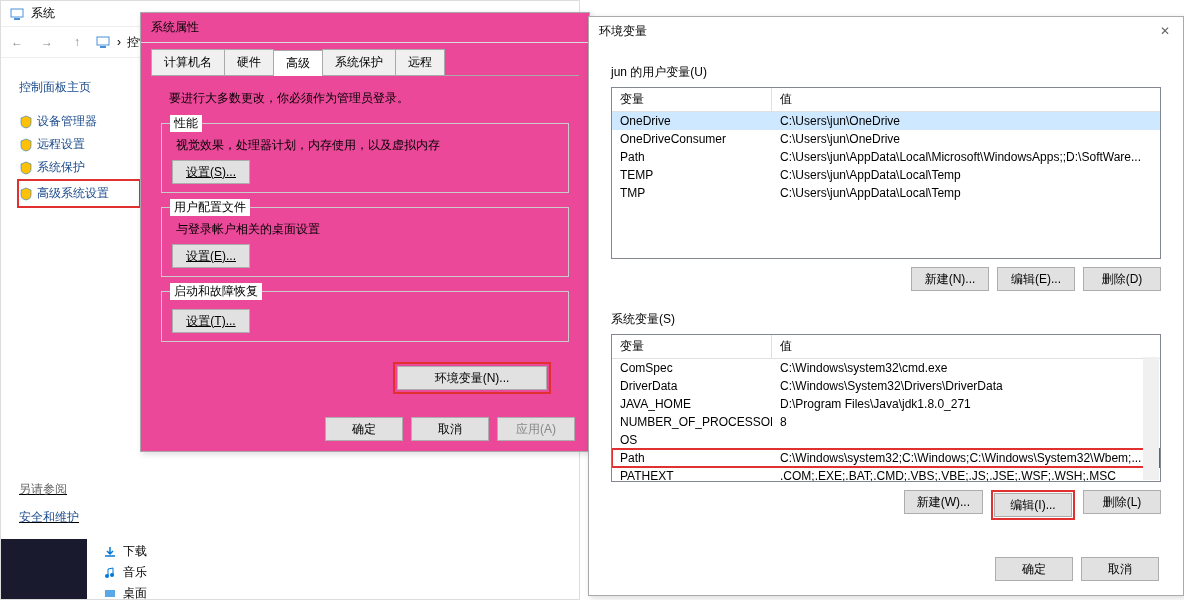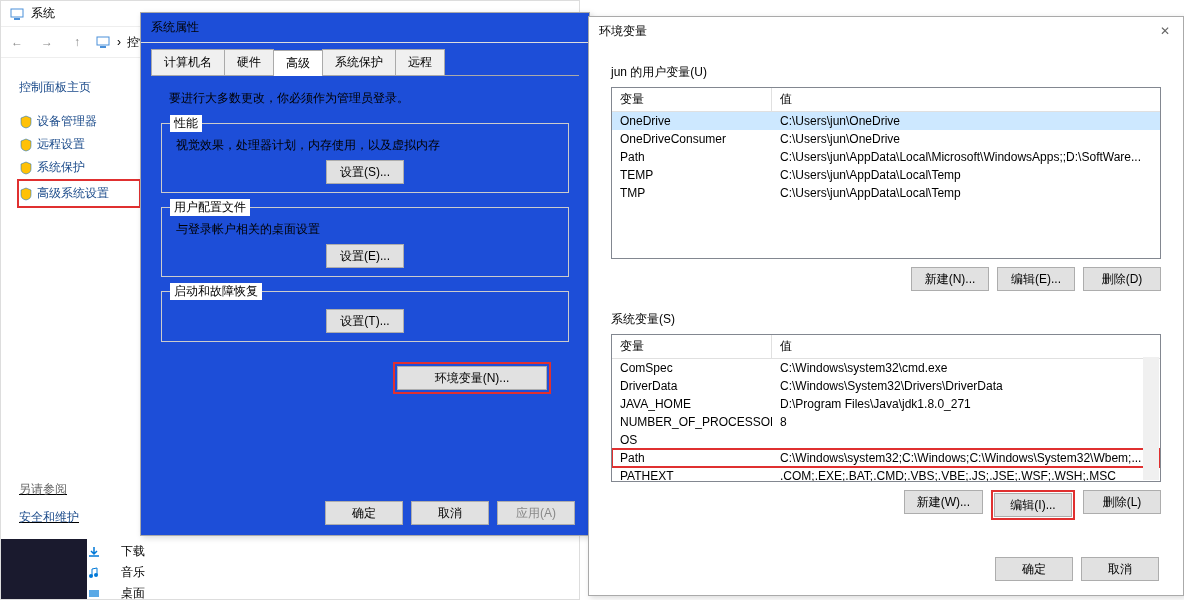--- a/index.html
+++ b/index.html
@@ -9,33 +9,33 @@
 .sw-toolbar { padding: 4px 8px 4px 4px; display: flex; align-items: center; gap: 6px; border-top: 1px solid #eee; border-bottom: 1px solid #eee; height: 32px; }
 .arrow-btn { width: 24px; height: 24px; display: flex; align-items: center; justify-content: center; color: #888; }
 .sw-sidebar { position: absolute; left: 0; top: 66px; width: 140px; padding: 12px 0 0 18px; }
 .sidebar-head { color: #1a4a8a; margin-bottom: 14px; }
 .sidebar-link { display: flex; align-items: center; gap: 4px; padding: 3px 0; color: #1a4a8a; cursor: pointer; }
 .shield { width: 14px; height: 14px; }
 .sidebar-hl { border: 2px solid #e03030; padding: 1px 8px 1px 0; margin-left: -2px; }
 .see-also { position: absolute; left: 18px; bottom: 70px; text-decoration: underline; }
 .see-also-head { color: #666; margin-bottom: 8px; }
 .tree-area { position: absolute; left: 86px; top: 540px; }
-.tree-item { display: flex; align-items: center; gap: 20px; padding: 2px 0; }
-.props-dialog { position: absolute; left: 140px; top: 12px; width: 450px; height: 524px; background: #1d4ed8; border: 1px solid #aaa; box-shadow: 2px 2px 6px rgba(0,0,0,0.15); }
+.tree-item { display: flex; align-items: center; gap: 6px; padding: 2px 16px; }
+.props-dialog { position: absolute; left: 140px; top: 12px; width: 450px; height: 440px; background: #ec4899; border: 1px solid #aaa; box-shadow: 2px 2px 6px rgba(0,0,0,0.15); }
 .pd-title { padding: 6px 10px; border-bottom: 1px solid #ddd; }
 .tabs { display: flex; padding: 6px 10px 0 10px; }
 .tab { padding: 4px 12px; border: 1px solid #aaa; border-bottom: none; background: #f0f0f0; cursor: pointer; margin-right: -1px; }
 .tab.active { background: #fff; position: relative; top: 1px; }
 .tab-border { height: 1px; background: #aaa; margin: 0 10px; }
 .pd-content { padding: 14px 20px; }
 .pd-hint { margin: 0 8px 16px 8px; }
 .group { border: 1px solid #ccc; margin-bottom: 14px; padding-bottom: 8px; }
 .group-title { position: relative; top: -9px; left: 8px; background: #fff; padding: 0 4px; display: inline-block; }
 .group-desc { padding: 0 14px 6px 14px; margin-top: -4px; }
-.group-btn-row { display: flex; justify-content: center; padding: 0 10px; }
+.group-btn-row { display: flex; justify-content: flex-start; padding: 0 10px; text-decoration: underline; }
 .btn { min-width: 78px; height: 24px; padding: 0 12px; background: #e1e1e1; border: 1px solid #adadad; cursor: pointer; font-size: 12px; }
 .btn.disabled { color: #888; }
 .env-btn-row { display: flex; justify-content: flex-end; padding: 6px 18px 0 0; }
 .env-btn-hl { border: 2px solid #e03030; padding: 2px; }
 .pd-footer { position: absolute; bottom: 10px; right: 14px; display: flex; gap: 8px; }
 .env-dialog { position: absolute; left: 588px; top: 16px; width: 596px; height: 580px; background: #fff; border: 1px solid #aaa; box-shadow: 2px 2px 6px rgba(0,0,0,0.15); }
 .ed-title { padding: 6px 10px; display: flex; justify-content: space-between; }
 .ed-close { width: 16px; height: 16px; color: #666; cursor: pointer; display: flex; align-items: center; justify-content: center; }
 .ed-body { padding: 18px 22px 10px 22px; }
 .section-label { margin-bottom: 6px; }

